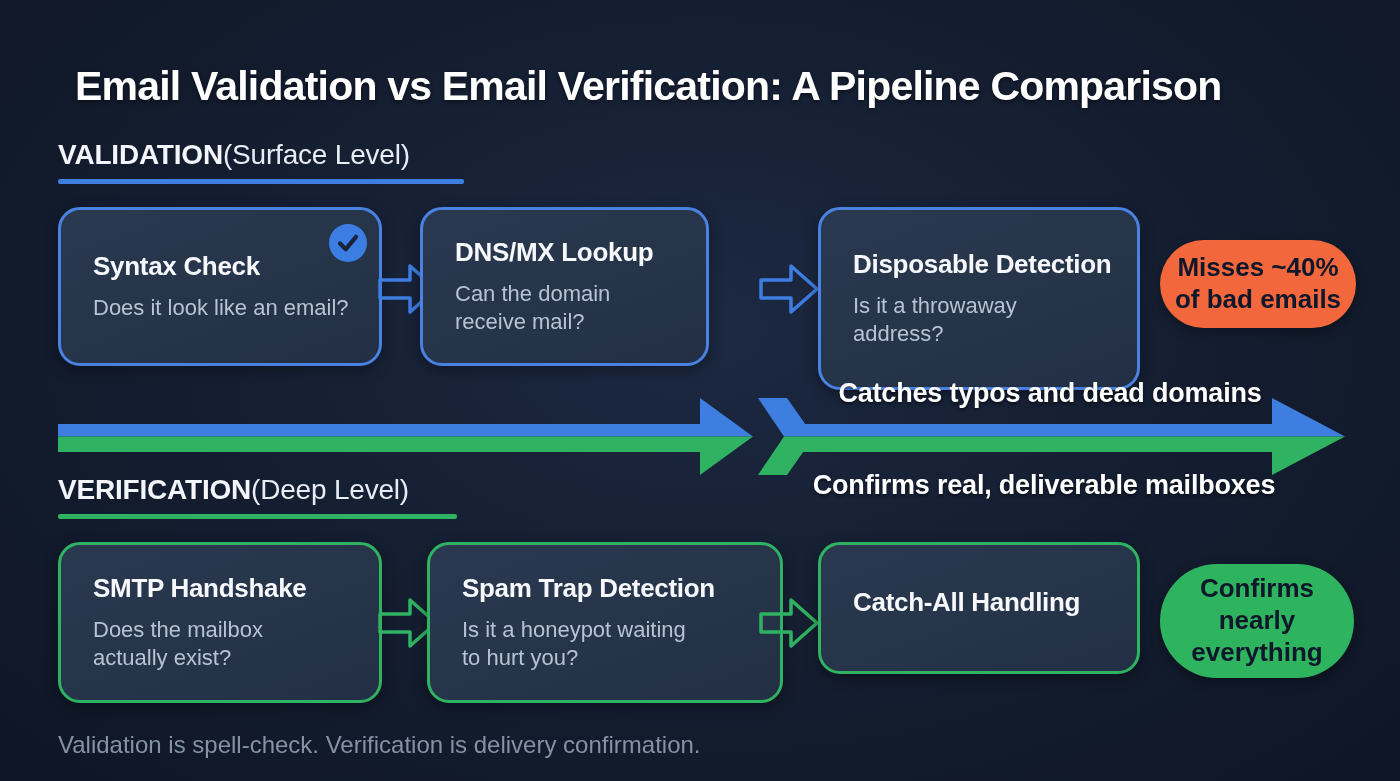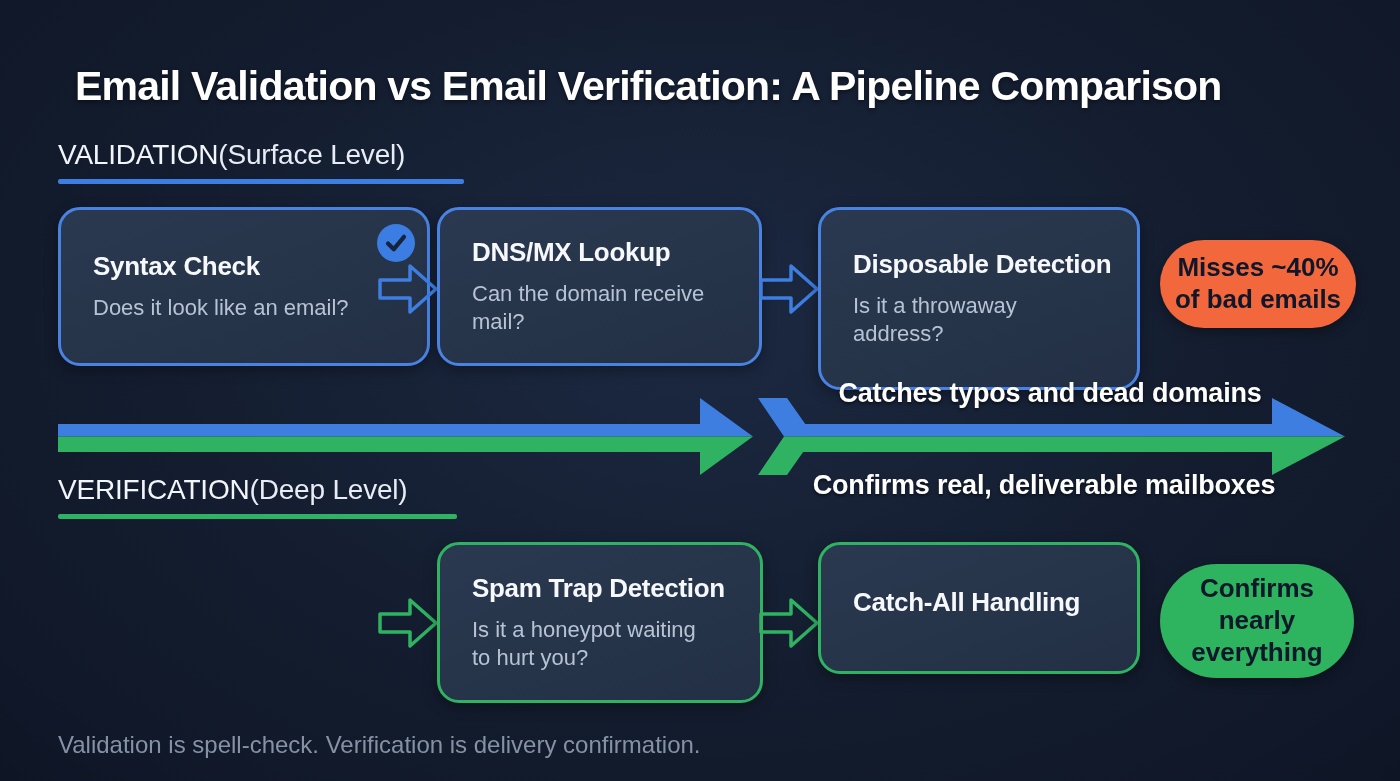--- a/index.html
+++ b/index.html
@@ -7,21 +7,21 @@
     position:relative;width:1400px;height:781px;overflow:hidden;
     font-family:"Liberation Sans",sans-serif;
     background:radial-gradient(ellipse at 50% 42%, #1c2942 0%, var(--bg,#141d2f) 55%, #0e1626 100%);
   }
   .title{
     position:absolute;left:62px;top:50px;margin:13px;
     font-size:41px;font-weight:bold;color:#ffffff;letter-spacing:-0.8px;line-height:1.15;
     text-shadow:0 2px 4px rgba(0,0,0,.45);
   }
   .section-heading{position:absolute;left:58px;font-size:28px;color:#f2f5fa;letter-spacing:-0.2px;}
-  .section-heading .hb{font-weight:normal;}
+  .section-heading .hb{font-weight:bold;}
   .section-heading .hr{font-weight:normal;color:#e8edf5;}
   .underline{position:absolute;height:5px;border-radius:2px;}
   .blue-bg{background:var(--blue,#3e7ee1);}
   .green-bg{background:var(--green,#2fb261);}
 
   .box{
     position:absolute;box-sizing:border-box;border-radius:22px;
     background:linear-gradient(160deg,#2a3950 0%, var(--box-fill,#263449) 60%, #222f44 100%);
     display:flex;flex-direction:column;justify-content:center;
     padding:0 28px 0 32px;
@@ -61,36 +61,36 @@
 </head>
 <body>
 
 <div class="stage">
 
   <h1 class="title">Email Validation vs Email Verification: A Pipeline Comparison</h1>
 
   <div class="section-heading" style="top:139px"><span class="hb">VALIDATION</span><span class="hr">(Surface Level)</span></div>
   <div class="underline blue-bg" style="left:58px;top:179px;width:406px"></div>
 
-  <div class="box blue-border" style="left:58px;top:207px;width:372px;height:159px">
+  <div class="box blue-border" style="left:58px;top:207px;width:324px;height:159px">
     <span class="check-badge">
       <svg width="40" height="40" viewBox="0 0 40 40">
         <circle cx="20" cy="20" r="19" fill="var(--check-circle,#3b7de2)"></circle>
         <path d="M12 20.5 L17.8 26.2 L28 13.8" fill="none" stroke="var(--check-mark,#16233b)" stroke-width="4.2" stroke-linecap="round" stroke-linejoin="round"></path>
       </svg>
     </span>
     <div class="box-title">Syntax Check</div>
     <div class="box-sub">Does it look like an email?</div>
   </div>
 
   <svg class="connector" style="left:378px;top:260px" width="62" height="58" viewBox="0 0 62 58">
     <path d="M2 20 H32 V6 L58 29 L32 52 V38 H2 Z" fill="none" stroke="var(--blue,#3e7ee1)" stroke-width="3.5" stroke-linejoin="round"></path>
   </svg>
 
-  <div class="box blue-border" style="left:437px;top:207px;width:325px;height:159px">
+  <div class="box blue-border" style="left:420px;top:207px;width:289px;height:159px">
     <div class="box-title">DNS/MX Lookup</div>
     <div class="box-sub">Can the domain receive mail?</div>
   </div>
 
   <svg class="connector" style="left:759px;top:260px" width="62" height="58" viewBox="0 0 62 58">
     <path d="M2 20 H32 V6 L58 29 L32 52 V38 H2 Z" fill="none" stroke="var(--blue,#3e7ee1)" stroke-width="3.5" stroke-linejoin="round"></path>
   </svg>
 
   <div class="box blue-border" style="left:818px;top:207px;width:322px;height:183px">
     <div class="box-title">Disposable Detection</div>
@@ -121,26 +121,30 @@
       <rect x="750" y="436.5" width="602" height="44.5" fill="var(--green,#2fb261)"></rect>
     </g>
   </svg>
 
   <div class="arrow-label" style="left:770px;top:378px;width:560px">Catches typos and dead domains</div>
   <div class="arrow-label" style="left:764px;top:470px;width:560px">Confirms real, deliverable mailboxes</div>
 
   <div class="section-heading" style="top:474px"><span class="hb">VERIFICATION</span><span class="hr">(Deep Level)</span></div>
   <div class="underline green-bg" style="left:58px;top:514px;width:399px"></div>
 
+  <div class="box green-border" style="left:58px;top:542px;width:324px;height:161px">
+    <div class="box-title">SMTP Handshake</div>
+    <div class="box-sub sub-narrow">Does the mailbox actually exist?</div>
+  </div>
 
   <svg class="connector" style="left:378px;top:594px" width="62" height="58" viewBox="0 0 62 58">
     <path d="M2 20 H32 V6 L58 29 L32 52 V38 H2 Z" fill="none" stroke="var(--green,#2fb261)" stroke-width="3.5" stroke-linejoin="round"></path>
   </svg>
 
-  <div class="box green-border" style="left:437px;top:542px;width:326px;height:161px">
+  <div class="box green-border" style="left:427px;top:542px;width:356px;height:161px">
     <div class="box-title">Spam Trap Detection</div>
     <div class="box-sub sub-mid">Is it a honeypot waiting to hurt you?</div>
   </div>
 
   <svg class="connector" style="left:759px;top:594px" width="62" height="58" viewBox="0 0 62 58">
     <path d="M2 20 H32 V6 L58 29 L32 52 V38 H2 Z" fill="none" stroke="var(--green,#2fb261)" stroke-width="3.5" stroke-linejoin="round"></path>
   </svg>
 
   <div class="box green-border" style="left:818px;top:542px;width:322px;height:132px">
     <div class="box-title">Catch-All Handling</div>

